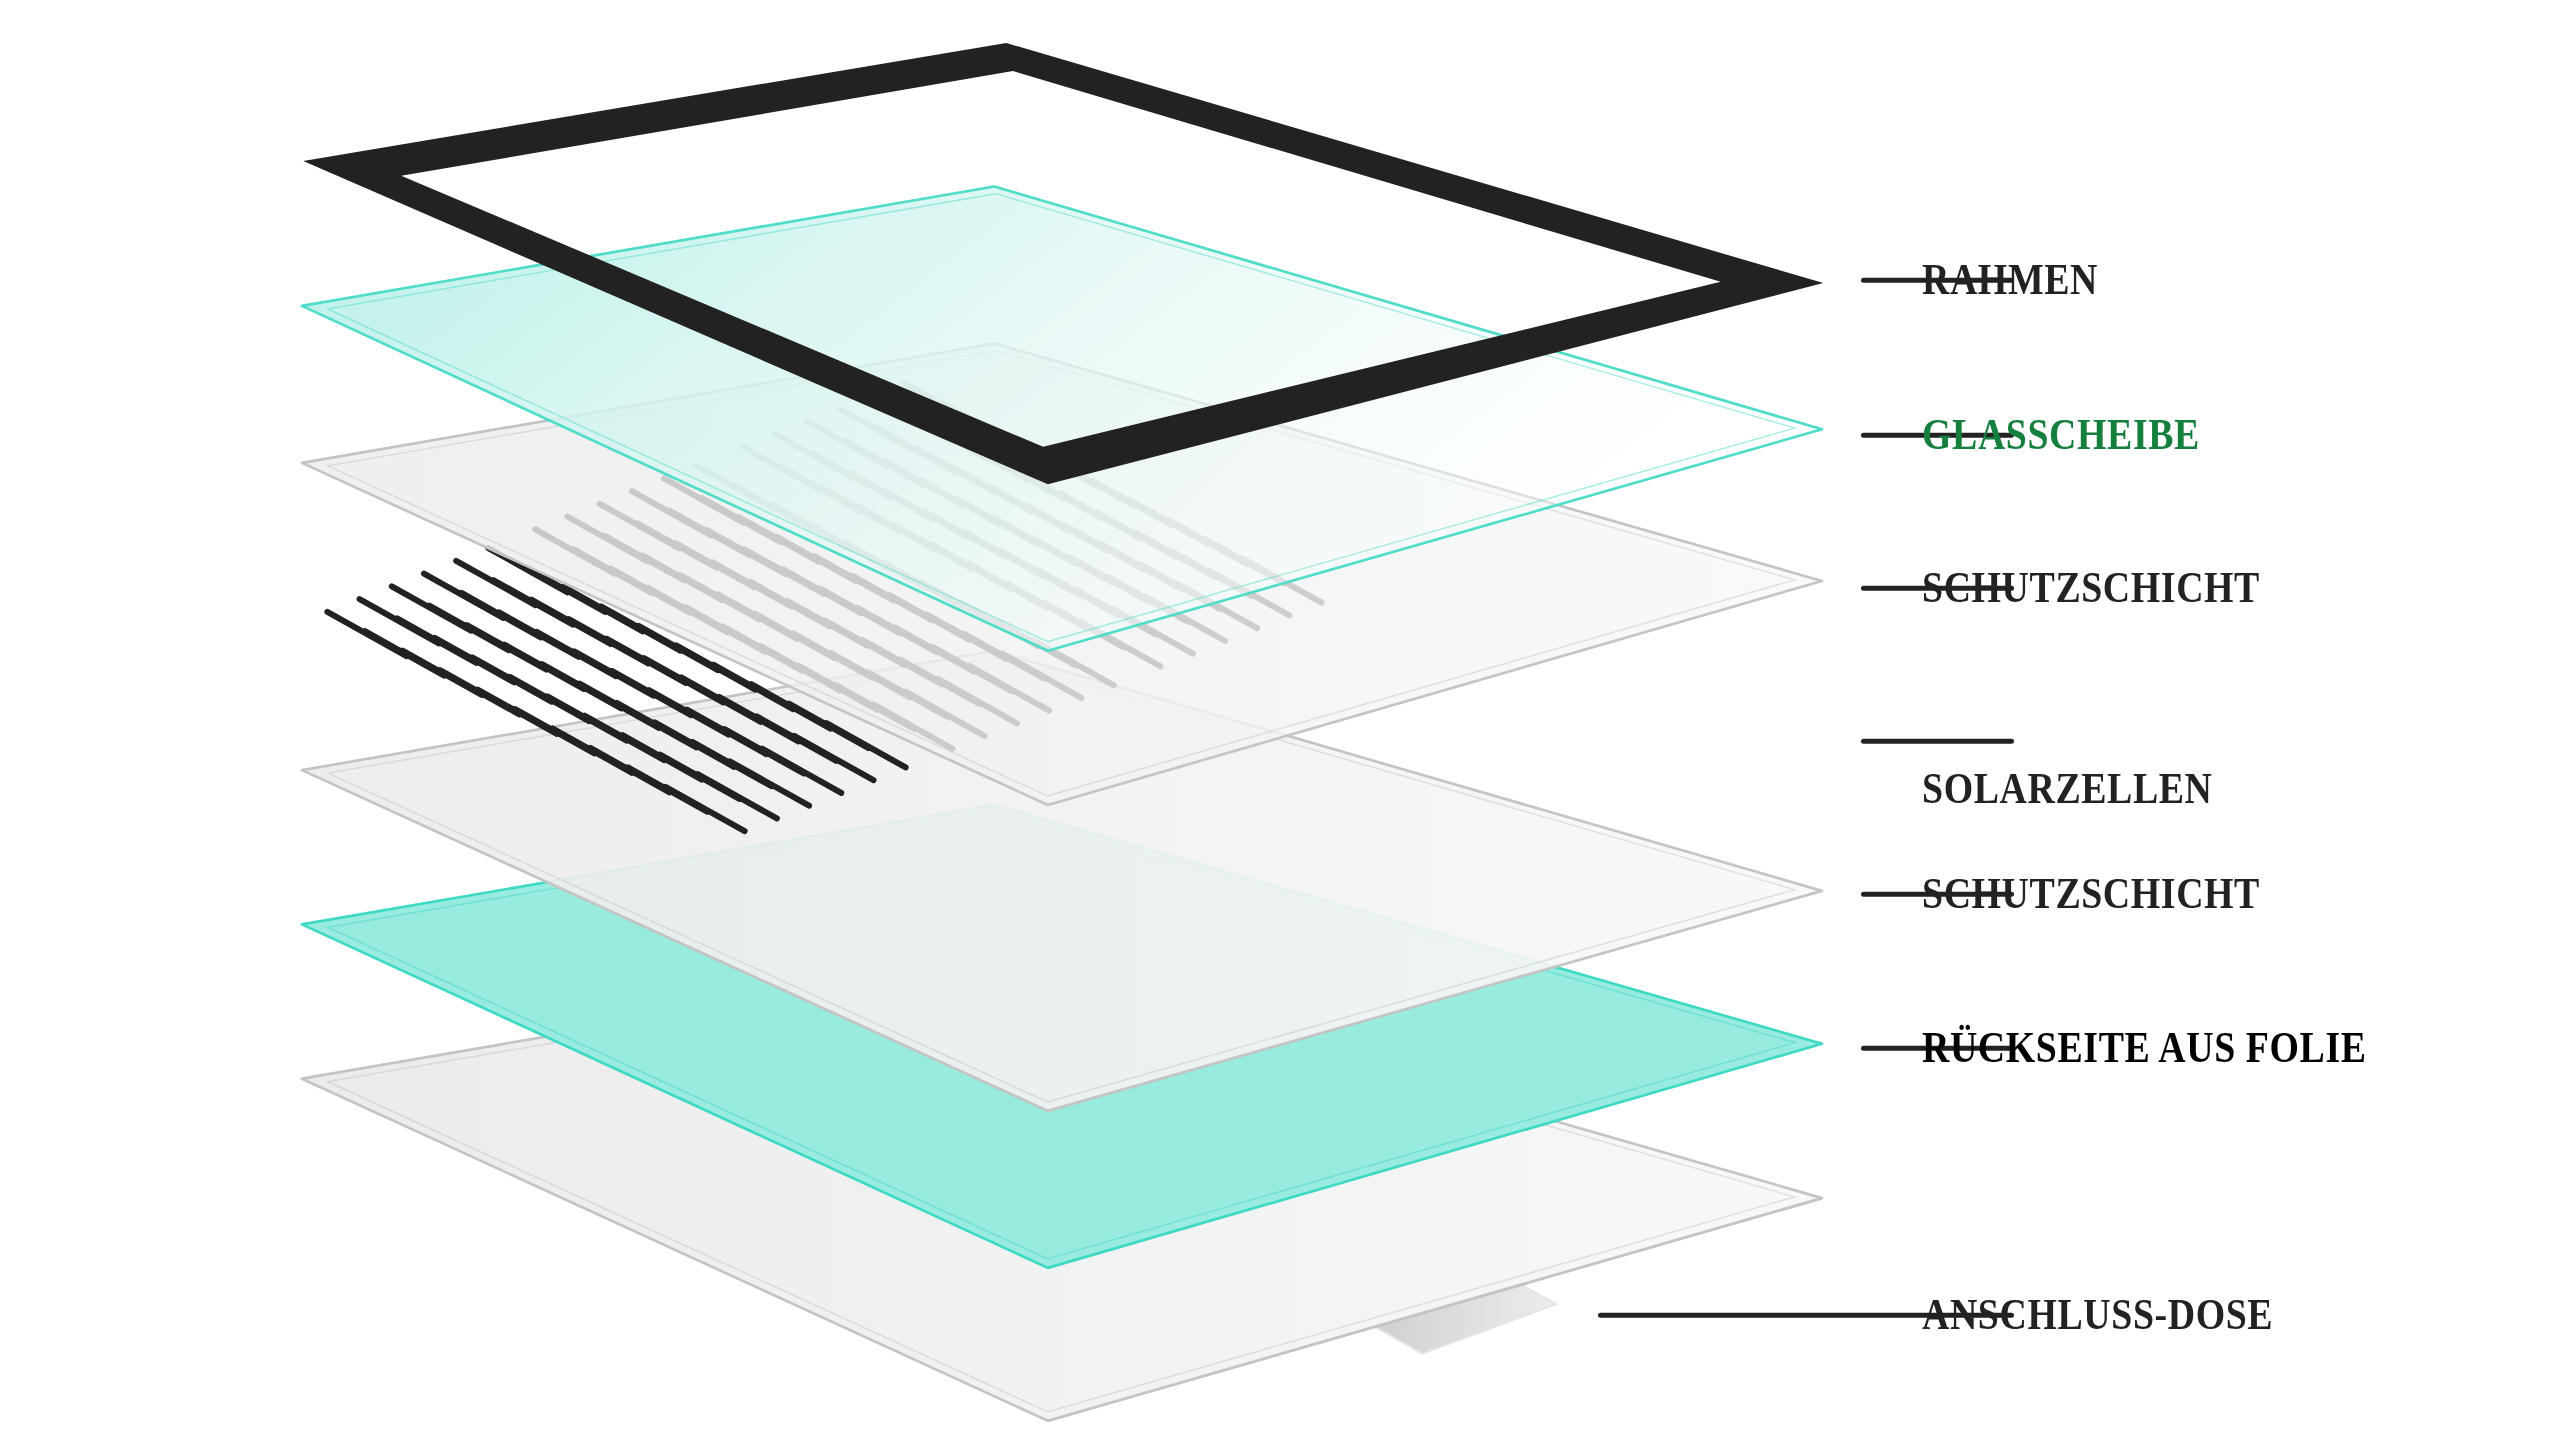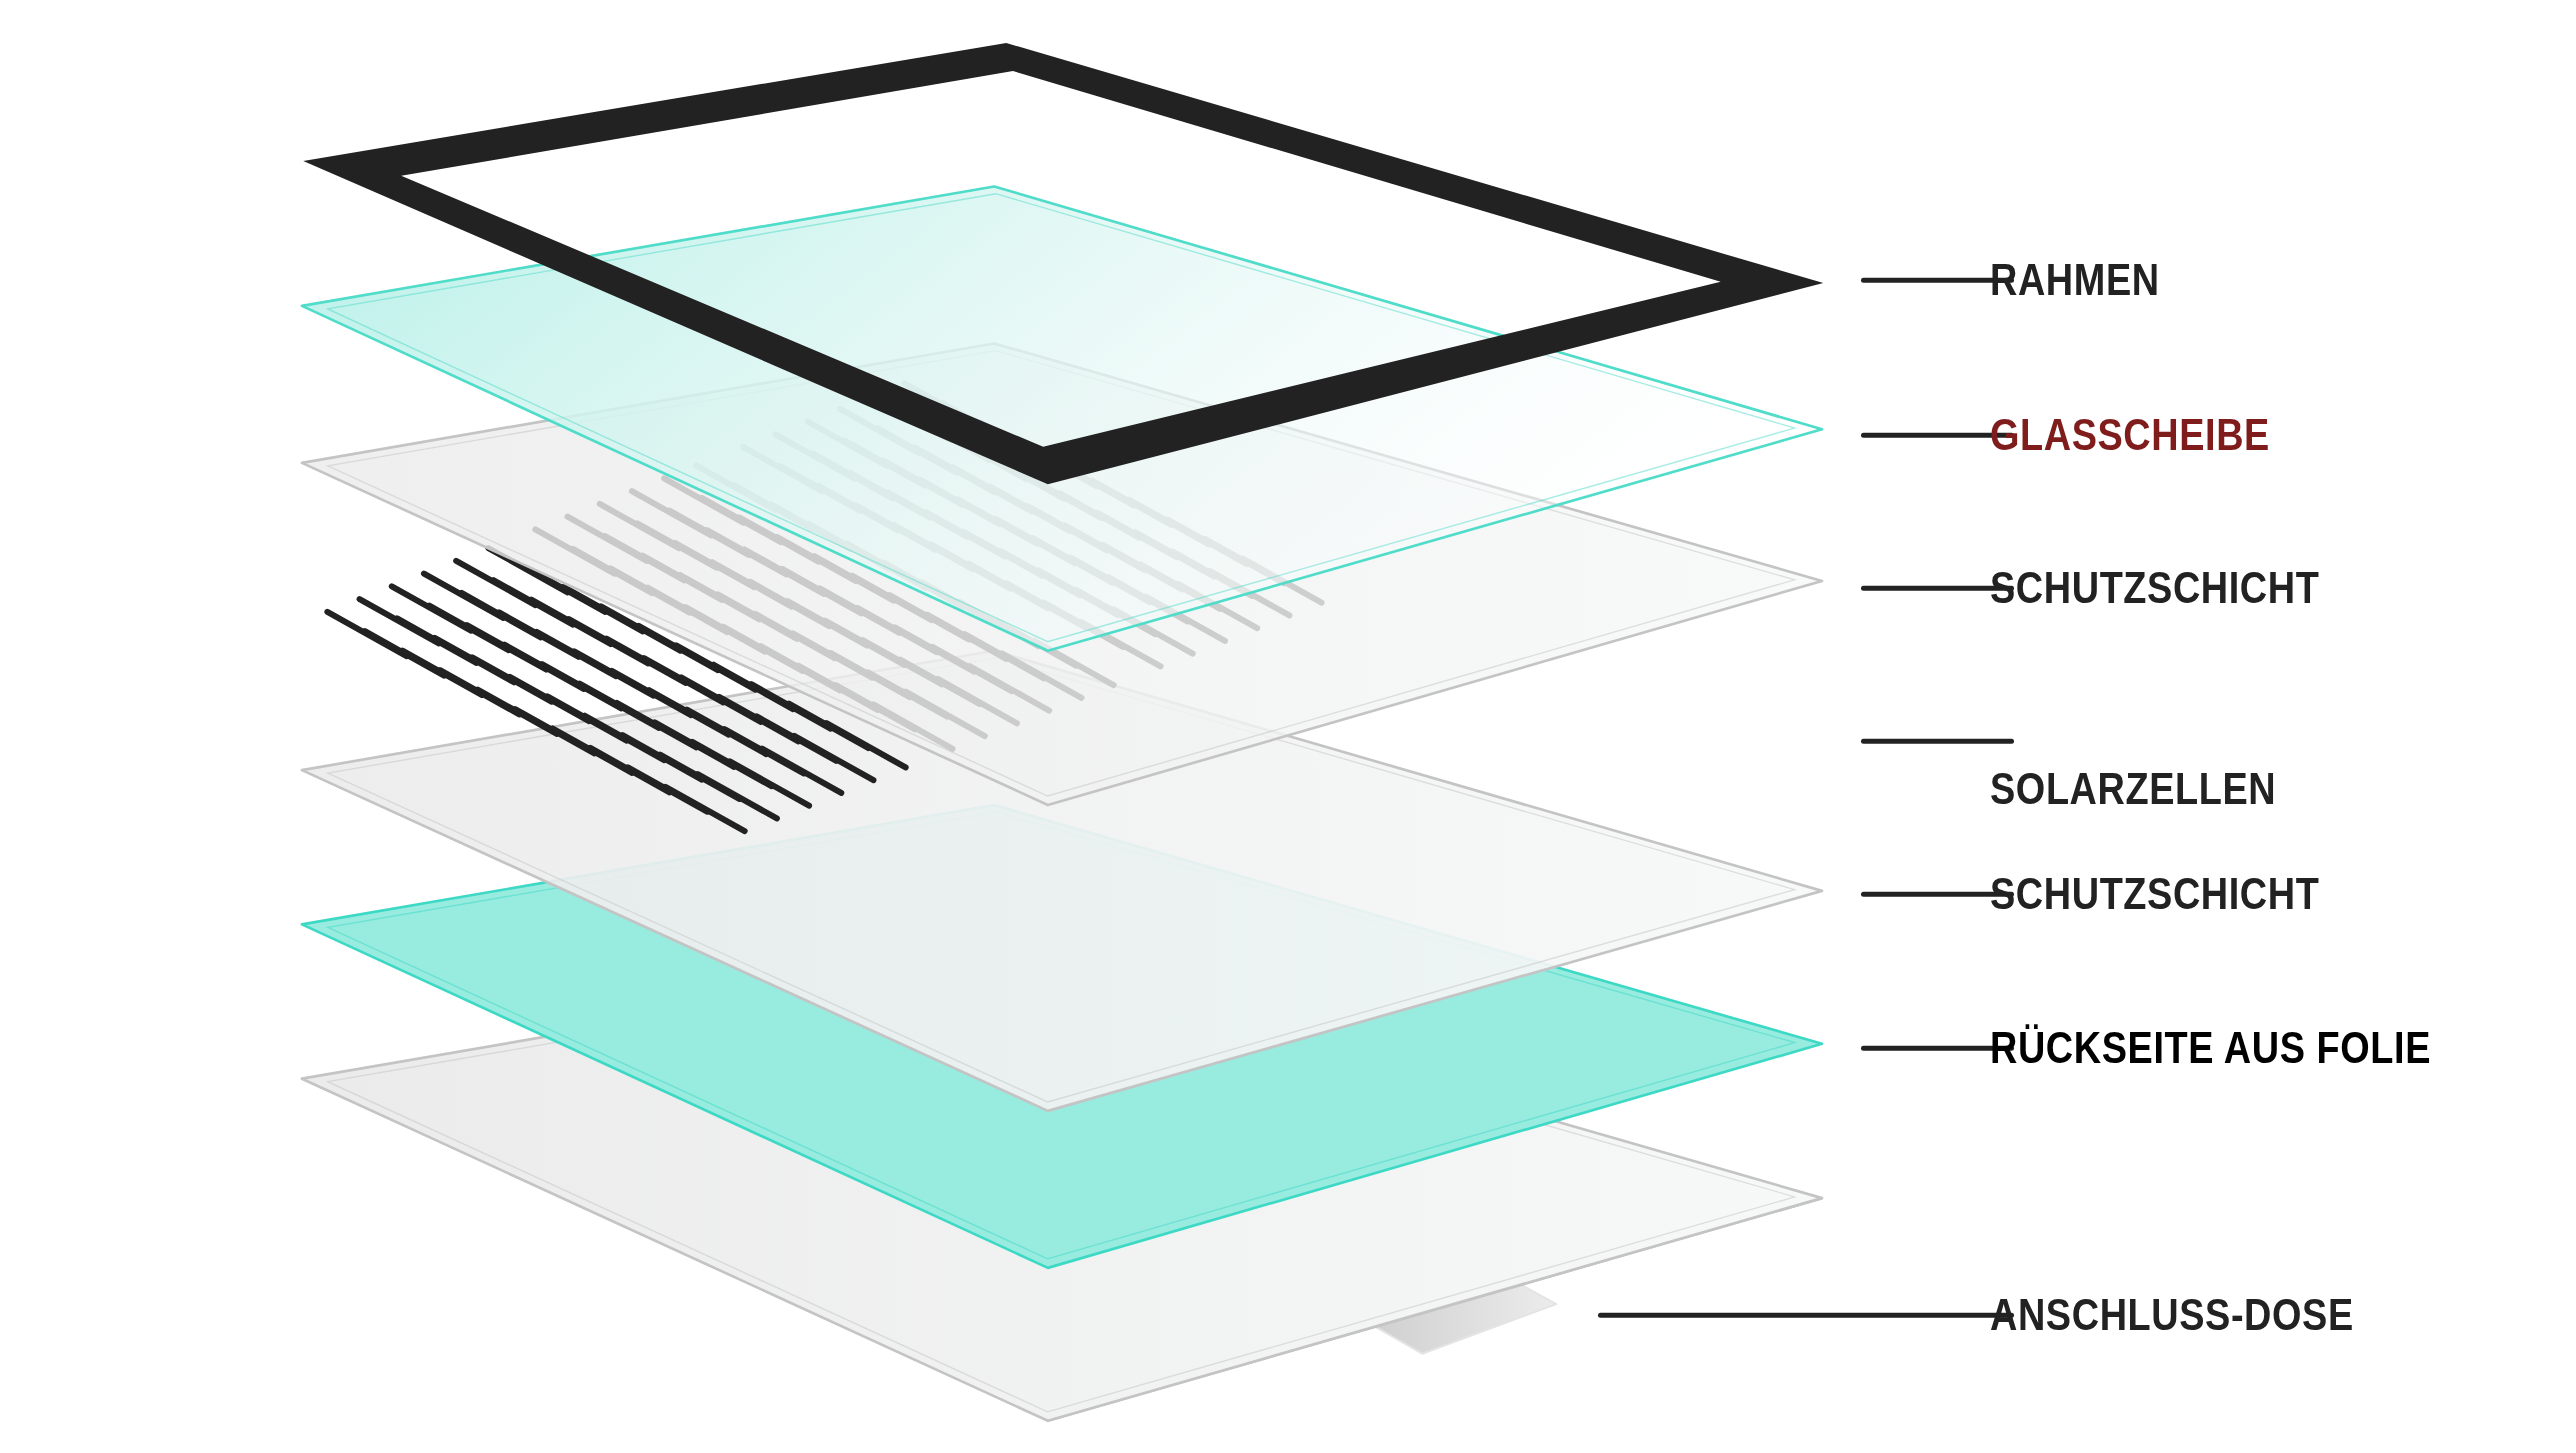--- a/index.html
+++ b/index.html
@@ -1,20 +1,20 @@
 <!DOCTYPE html>
 <html style="font-size:10.7px"><head>
 <meta charset="utf-8">
 <style>
   html, body { margin: 0; padding: 0; background: #ffffff; }
   body { width: 2576px; height: 1453px; position: relative; overflow: hidden; font-family: "Liberation Sans", "DejaVu Sans", sans-serif; }
   #diagram { position: absolute; left: 0; top: 0; width: 2576px; height: 1453px; }
   .label-row { position: absolute; left: 0; height: 0; }
   .leader { position: absolute; height: 4.7px; background: #222222; border-radius: 2.7px; transform: translateY(-50%); }
-  .label-text { position: absolute; left: 1990px; transform: translateY(-50%); font-weight: 700; font-size: 44px; letter-spacing: 0.7px; color: #222222; white-space: nowrap; line-height: 1; transform-origin: left center; }
+  .label-text { position: absolute; left: 1922px; transform: translateY(-50%); font-weight: 700; font-size: 44px; letter-spacing: 0.7px; color: #222222; white-space: nowrap; line-height: 1; transform-origin: left center; font-family: Liberation Serif, serif; }
   .label-text span { display: inline-block; transform: scaleX(0.86); transform-origin: left center; }
 </style>
 </head>
 <body>
 
 <svg id="diagram" viewBox="0 0 3840 2166" xmlns="http://www.w3.org/2000/svg">
   <defs>
     <linearGradient id="glassGrad" x1="0" y1="0" x2="1" y2="0.4">
       <stop offset="0" stop-color="#b7f0e8"></stop>
       <stop offset="0.55" stop-color="#e2f7f4" stop-opacity="0.75"></stop>
@@ -242,21 +242,21 @@
     </g>
 </svg>
 
 <div id="labels">
   <div class="label-row" style="top: 280px;">
     <div class="leader" style="left: 1861px; width: 153px; background: rgb(34, 34, 34);"></div>
     <div class="label-text" style="color: rgb(34, 34, 34);"><span>RAHMEN</span></div>
   </div>
   <div class="label-row" style="top: 435px;">
     <div class="leader" style="left: 1861px; width: 153px; background: rgb(34, 34, 34);"></div>
-    <div class="label-text" style="color: #7f1d1d;"><span>GLASSCHEIBE</span></div>
+    <div class="label-text" style="color: #15803d;"><span>GLASSCHEIBE</span></div>
   </div>
   <div class="label-row" style="top: 588px;">
     <div class="leader" style="left: 1861px; width: 153px; background: rgb(34, 34, 34);"></div>
     <div class="label-text" style="color: rgb(34, 34, 34);"><span>SCHUTZSCHICHT</span></div>
   </div>
   <div class="label-row" style="top: 741px;">
     <div class="leader" style="left: 1861px; width: 153px; background: rgb(34, 34, 34);"></div>
     <div class="label-text" style="color: rgb(34, 34, 34); margin-top: 48px;"><span>SOLARZELLEN</span></div>
   </div>
   <div class="label-row" style="top: 894px;">

